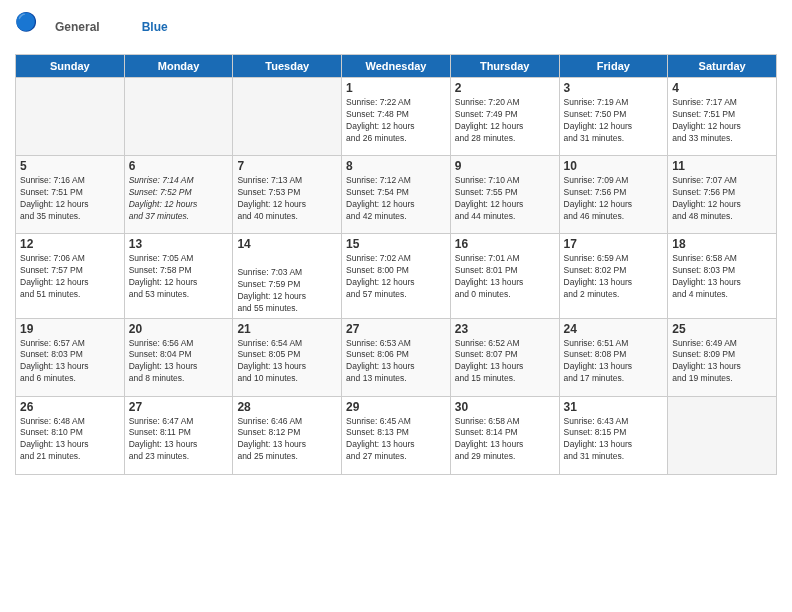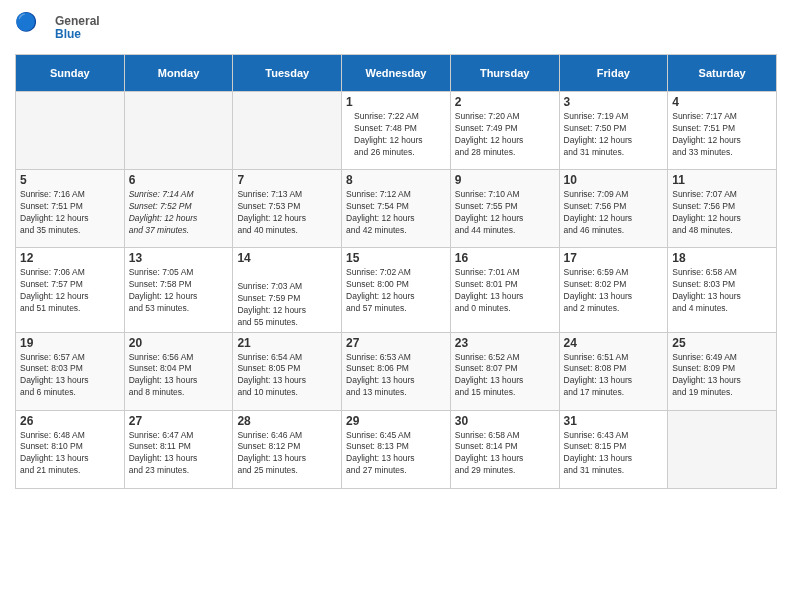--- a/index.html
+++ b/index.html
@@ -42,21 +42,21 @@
       width: 100%;
       border-collapse: collapse;
       table-layout: fixed;
     }
     .day-header {
       background-color: #1a6bb5;
       color: white;
       text-align: center;
       font-size: 11px;
       font-weight: bold;
-      padding: 12px 2px;
+      padding: 5px 2px;
       border: 1px solid #ccc;
     }
     td {
       border: 1px solid #ccc;
       vertical-align: top;
       padding: 3px 4px;
       height: 78px;
       font-size: 9px;
       color: #333;
       background: #fff;
@@ -85,21 +85,21 @@
 </head>
 <body>
 
 <div class="page">
   <div class="header">
     <div class="logo">
   <svg viewBox="0 0 40 40" width="36" height="36">
     <text y="20" font-size="20" fill="#1a6bb5">🔵</text>
   </svg>
   <div style="line-height:1.1;">
-    <div style="display:flex; flex-direction:column;">
+    <div style="display:flex; flex-direction:row;gap:42px;">
       <span style="font-size:12px;font-weight:bold;color:#555;">General</span>
       <span style="font-size:12px;font-weight:bold;color:#1a6bb5;">Blue</span>
     </div>
   </div>
 </div>
     <div class="title-section">
       <div class="main-title"></div>
       <div class="subtitle"></div>
     </div>
   </div>
@@ -116,21 +116,21 @@
           <th class="day-header">Saturday</th>
         </tr>
     </thead>
     <tbody id="calendar-body">
     <tr>
           <td class="empty"></td>
           <td class="empty"></td>
           <td class="empty"></td>
           <td>
             <div class="day-number">1</div>
-            <div class="day-info" style="white-space: pre-line; margin-left: 8px;">Sunrise: 7:22 AM
+            <div class="day-info" style="white-space: pre-line;">Sunrise: 7:22 AM
 Sunset: 7:48 PM
 Daylight: 12 hours
 and 26 minutes.</div>
           </td>
           <td>
             <div class="day-number">2</div>
             <div class="day-info" style="white-space: pre-line;">Sunrise: 7:20 AM
 Sunset: 7:49 PM
 Daylight: 12 hours
 and 28 minutes.</div>

